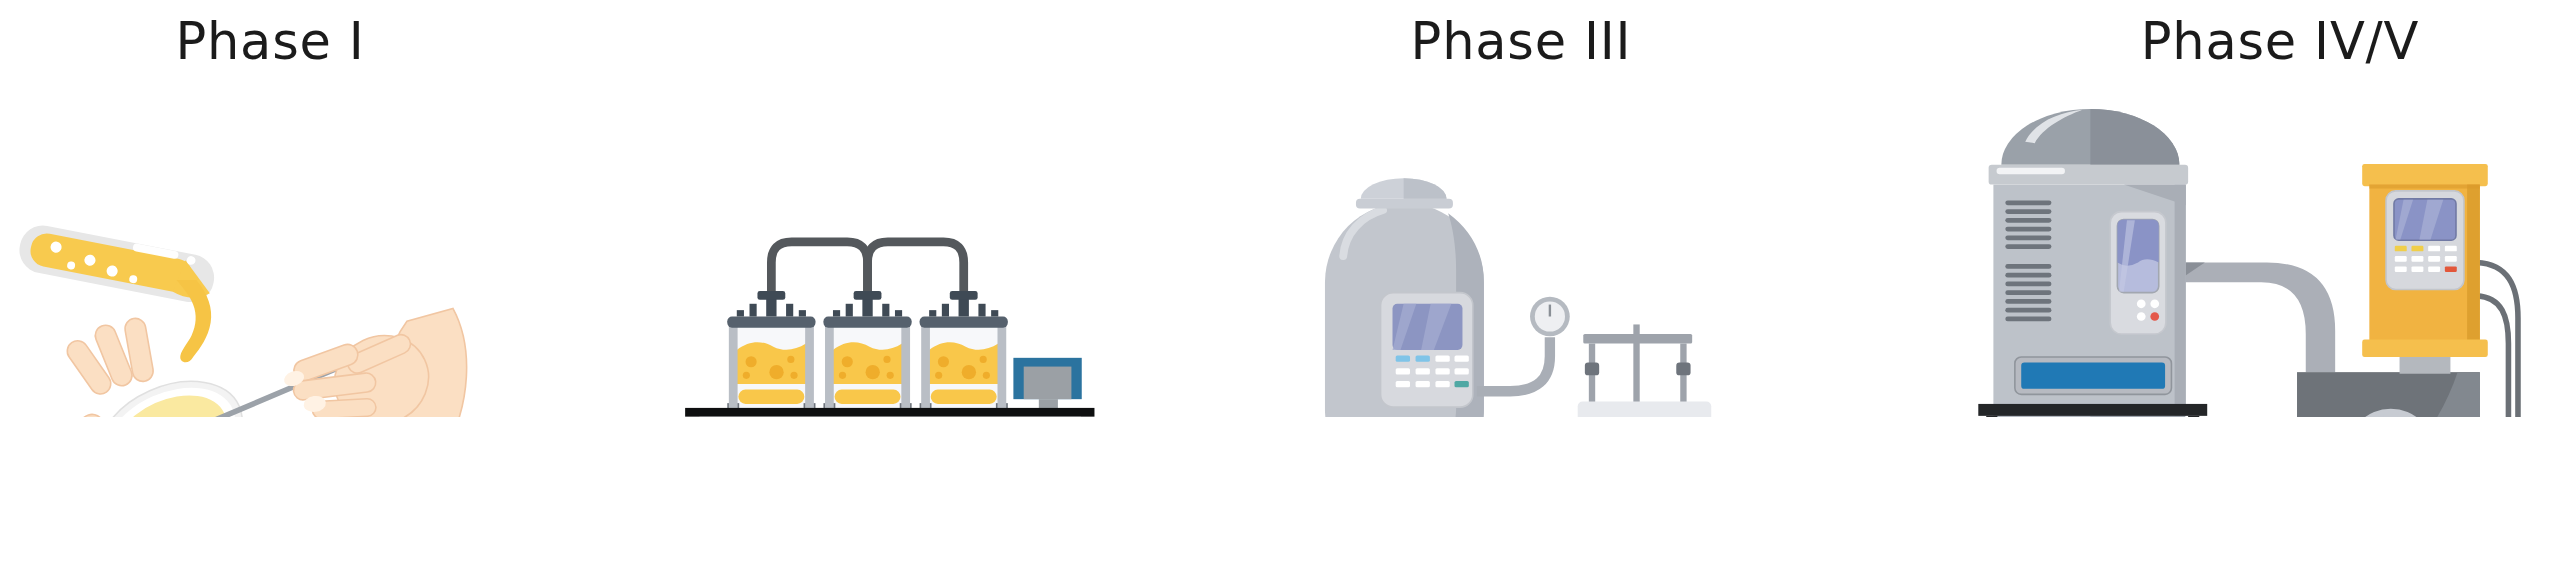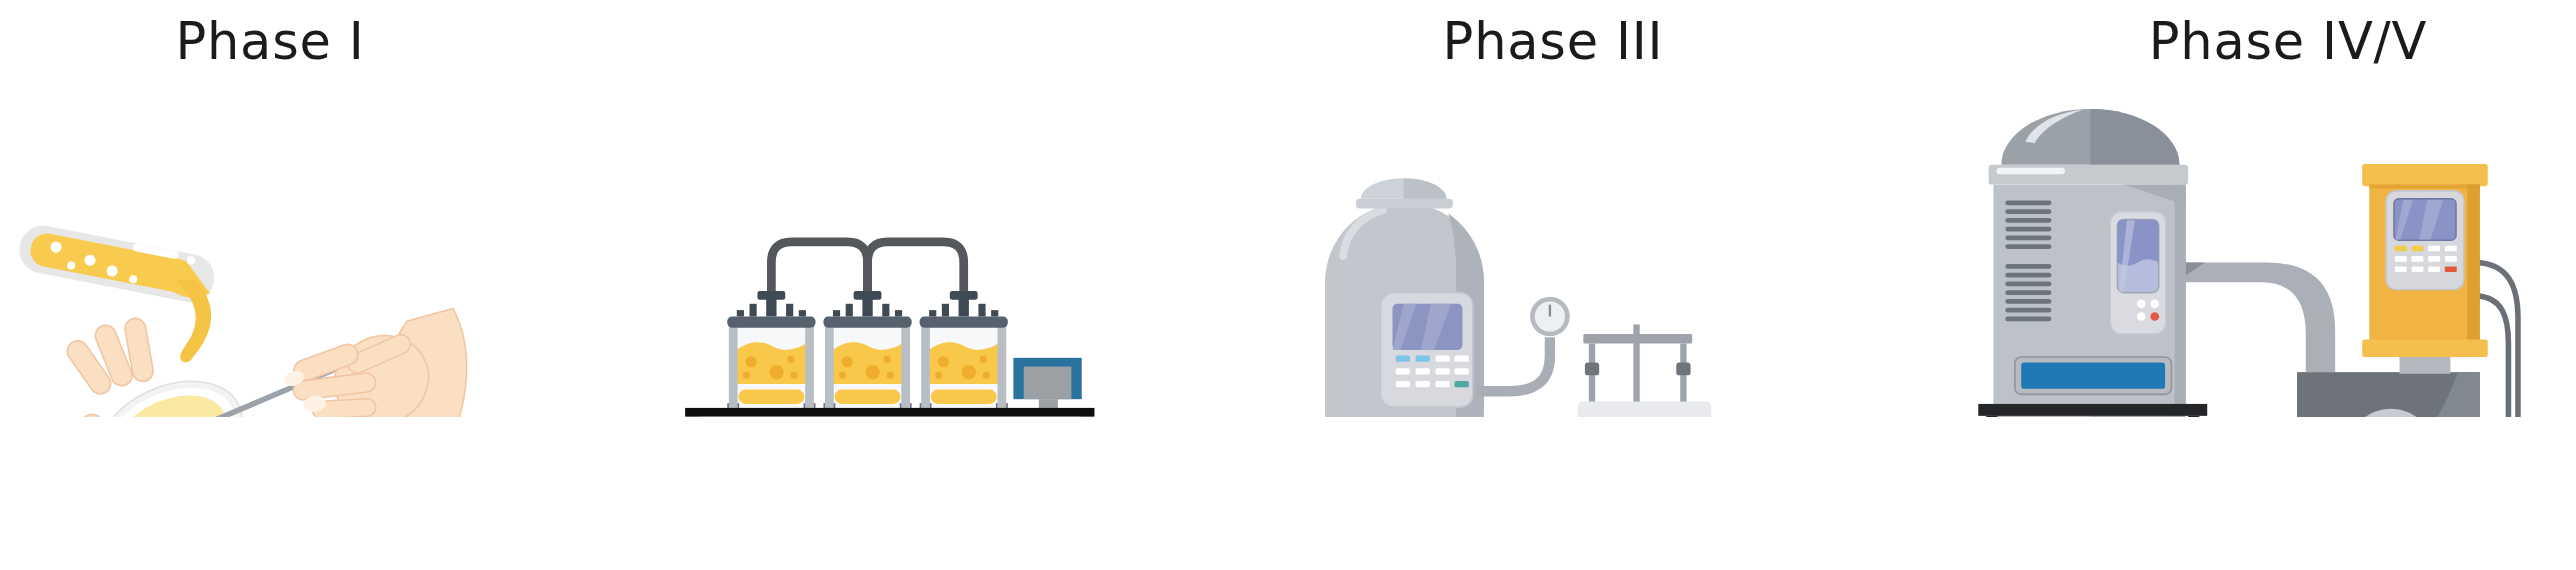--- a/index.html
+++ b/index.html
@@ -11,22 +11,22 @@
     overflow:hidden;
   }
   .phase-label{
     position:absolute;top:14.3px;
     transform:translateX(-50%);
     font-size:51px;line-height:1.1;
     color:#1b1b1b;letter-spacing:0.8px;white-space:nowrap;
   }
   .lbl-1{left:270px;}
   .lbl-2{left:909px;}
-  .lbl-3{left:1521px;margin-left:32px;}
-  .lbl-4{left:2280px;margin-left:8px;}
+  .lbl-3{left:1521px;}
+  .lbl-4{left:2280px;}
   svg.art{position:absolute;left:0;top:0;}
 </style>
 </head>
 <body>
 
 <div class="canvas">
 
   <svg class="art" width="2576" height="571" viewBox="0 0 3241 718">
     <defs>
       <g id="jar">

